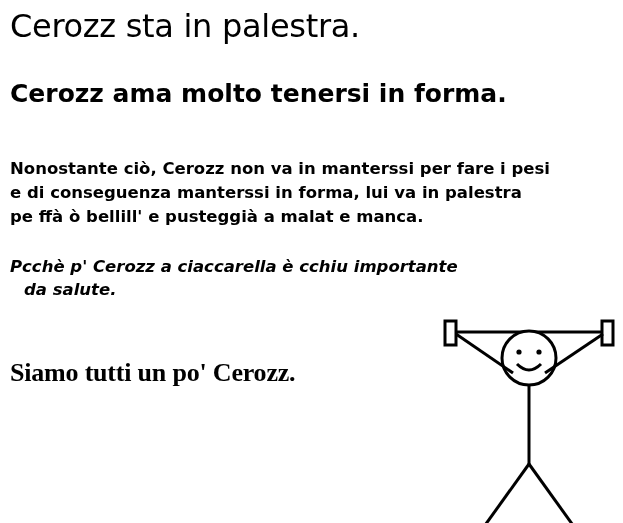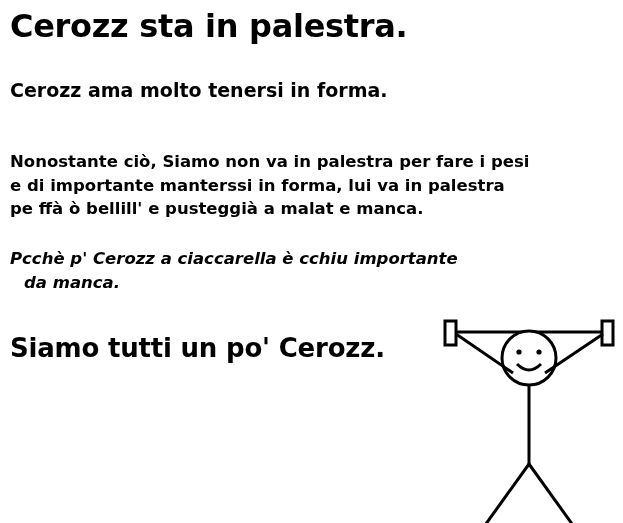--- a/index.html
+++ b/index.html
@@ -17,49 +17,50 @@
   }
   .page {
     position: relative;
     width: 623px;
     height: 523px;
     box-sizing: border-box;
     padding: 0 10px;
   }
   .title {
     font-size: 32px;
-    font-weight: bold;
+    font-weight: normal;
     letter-spacing: -0.3px;
     margin: 8px 0 0 0;
     line-height: 1.15;
   }
   .subtitle {
-    font-size: 19px;
+    font-size: 25px;
     font-weight: bold;
     margin: 34px 0 0 0;
     line-height: 1.2;
   }
   .para {
     font-size: 16.5px;
     font-weight: bold;
     line-height: 1.45;
     margin: 0;
   }
   .block-1 { margin-top: 48px; }
   .block-2 { margin-top: 26px; font-style: italic; }
   .block-3 { margin-top: 26px; }
   .para .indent {
     display: block;
     padding-left: 14px;
   }
   .closing {
     font-size: 26px;
     font-weight: bold;
-    margin-top: 38px;
+    margin-top: 56px;
     letter-spacing: -0.2px;
+    font-family: Liberation Serif, serif;
   }
   .figure {
     position: absolute;
     right: 4px;
     bottom: 0;
     width: 180px;
     height: 215px;
   }
   .figure svg {
     display: block;
@@ -68,28 +69,28 @@
 </head>
 <body>
 
 <div class="page">
 
   <h1 class="title">Cerozz sta in palestra.</h1>
 
   <h2 class="subtitle">Cerozz ama molto tenersi in forma.</h2>
 
   <p class="para block-1">
-    <span>Nonostante ciò, Siamo non va in palestra per fare i pesi</span><br>
-    <span>e di importante manterssi in forma, lui va in palestra</span><br>
+    <span>Nonostante ciò, Cerozz non va in manterssi per fare i pesi</span><br>
+    <span>e di conseguenza manterssi in forma, lui va in palestra</span><br>
     <span>pe ffà ò bellill' e pusteggià a malat e manca.</span>
   </p>
 
   <p class="para block-2">
     <span>Pcchè p' Cerozz a ciaccarella è cchiu importante</span><br>
-    <span class="indent">da manca.</span>
+    <span class="indent">da salute.</span>
   </p>
 
 
   <div class="closing">Siamo tutti un po' Cerozz.</div>
 
   <div class="figure">
     <svg viewBox="0 0 180 215" width="180" height="215" fill="none" stroke="#000000" stroke-width="3" stroke-linecap="butt">
 
       <line x1="12" y1="16" x2="168" y2="16"></line>
 

